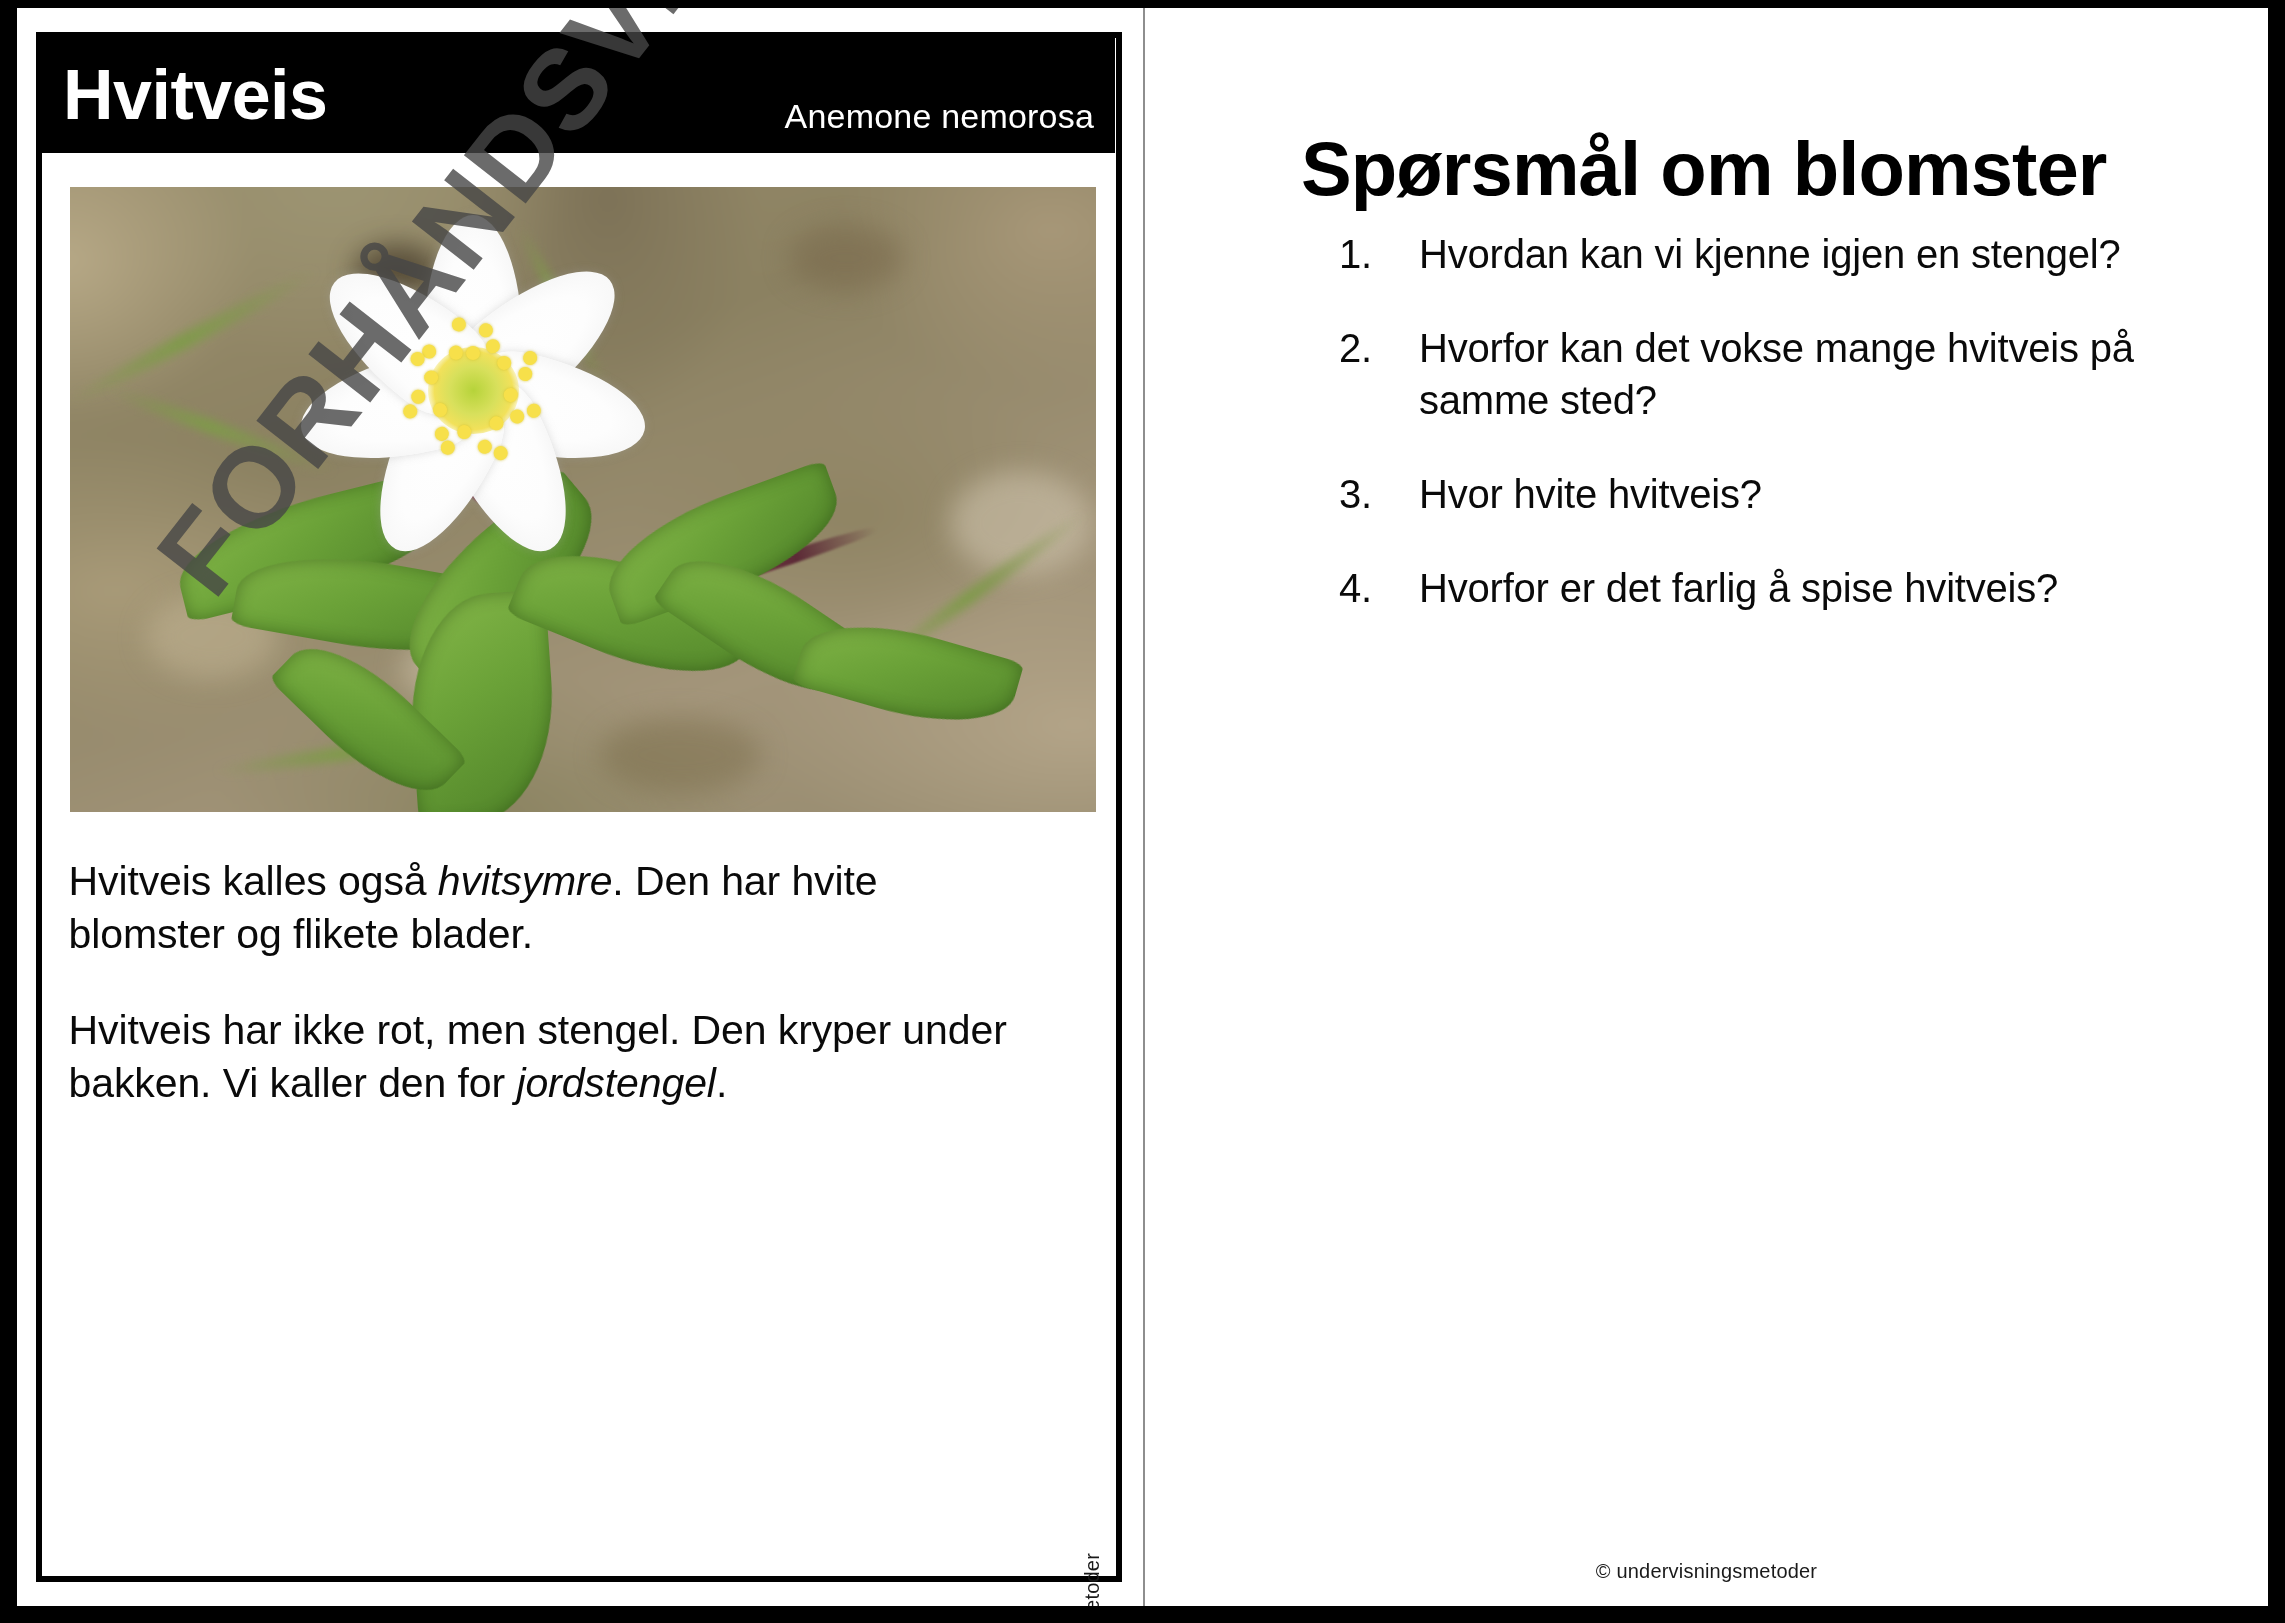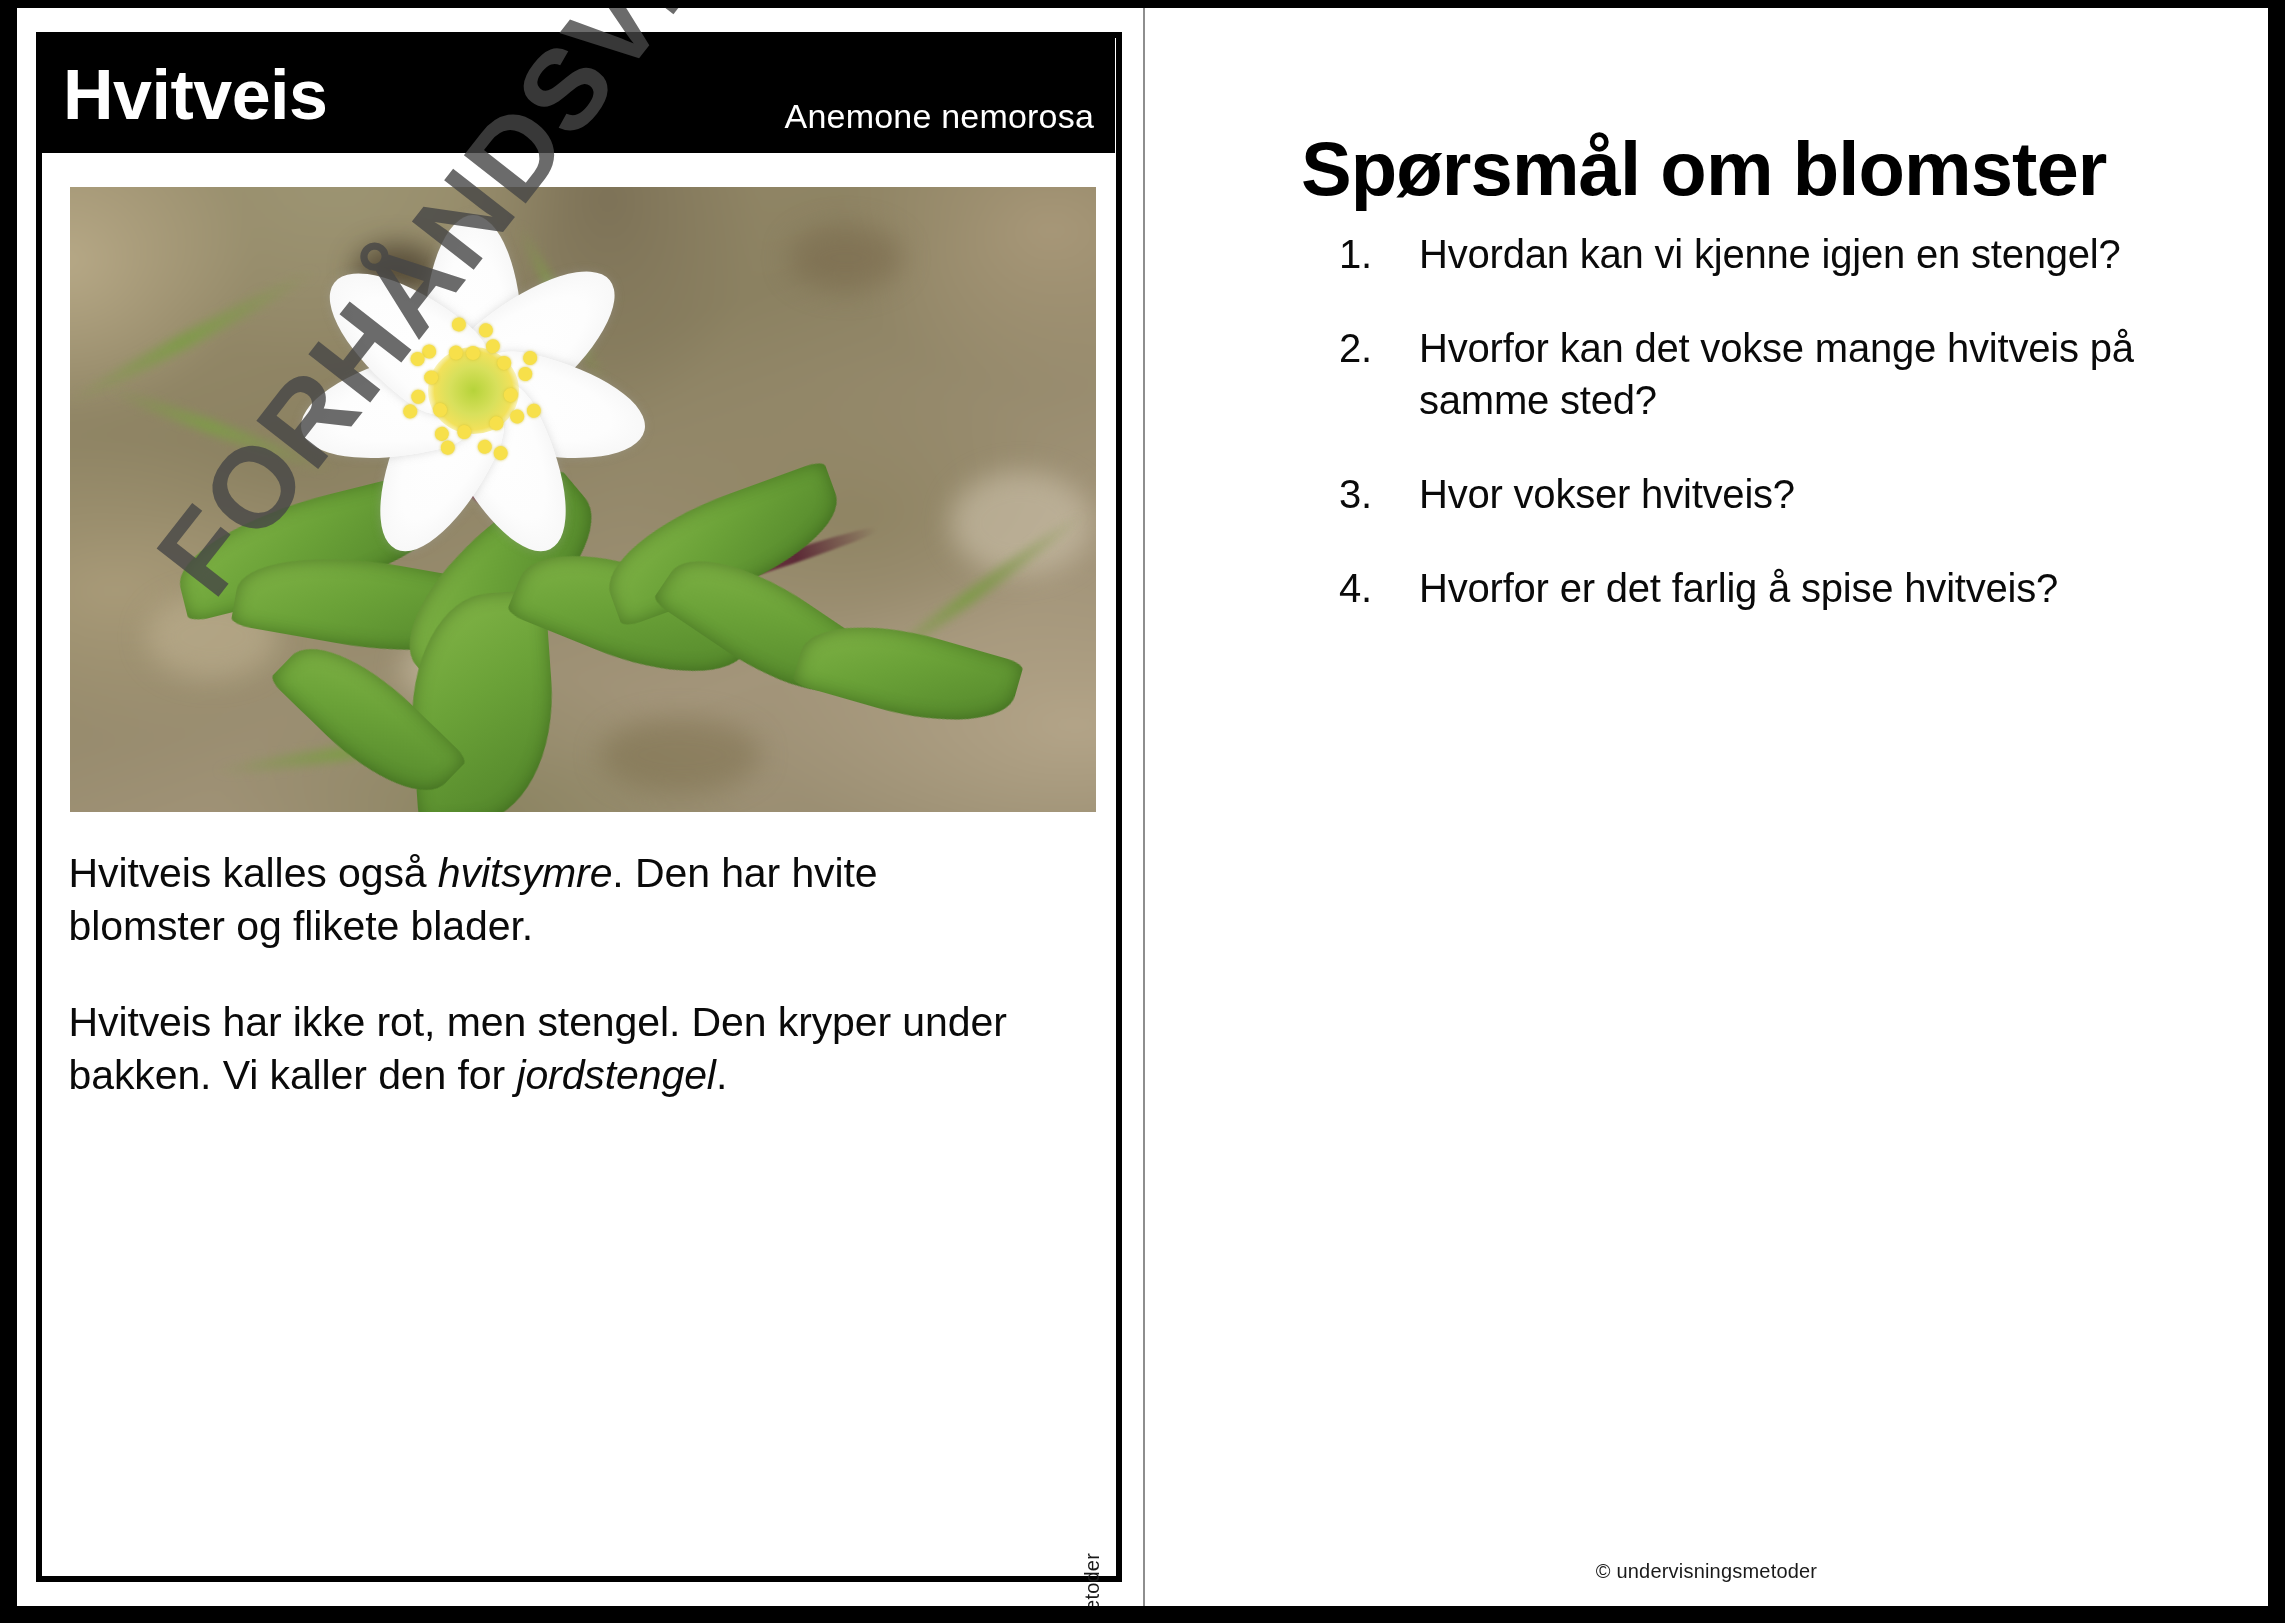--- a/index.html
+++ b/index.html
@@ -190,21 +190,21 @@
   #card-body {
     position: absolute;
     left: 26.5px;
     top: 809px;
     width: 975px;
   }
   .body-paragraph {
     font-size: 41px;
     line-height: 1.30;
     color: #0a0a0a;
-    margin: 0 0 42px 0;
+    margin: 8px 0 42px 0;
     letter-spacing: -0.1px;
   }
   .body-paragraph:last-child { margin-bottom: 0; }
   .body-paragraph i { font-style: italic; }
 
   
   #card-copyright {
     position: absolute;
     right: 11.4px;
     bottom: 23px;
@@ -387,21 +387,21 @@
 
       <div id="watermark">FORHÅNDSVISNING</div>
     </div>
 
     <div id="right-page">
       <div id="questions-title">Spørsmål om blomster</div>
 
       <ol id="questions-list">
           <li class="question-item"><span class="question-number">1.</span><span>Hvordan kan vi kjenne igjen en stengel?</span></li>
           <li class="question-item"><span class="question-number">2.</span><span>Hvorfor kan det vokse mange hvitveis på samme sted?</span></li>
-          <li class="question-item"><span class="question-number">3.</span><span>Hvor vokser hvitveis?</span></li>
+          <li class="question-item"><span class="question-number">3.</span><span>Hvor hvite hvitveis?</span></li>
           <li class="question-item"><span class="question-number">4.</span><span>Hvorfor er det farlig å spise hvitveis?</span></li>
         </ol>
 
       <div id="page-copyright">© undervisningsmetoder</div>
     </div>
 
     <div id="page-divider"></div>
   </div>
 </div>
 

